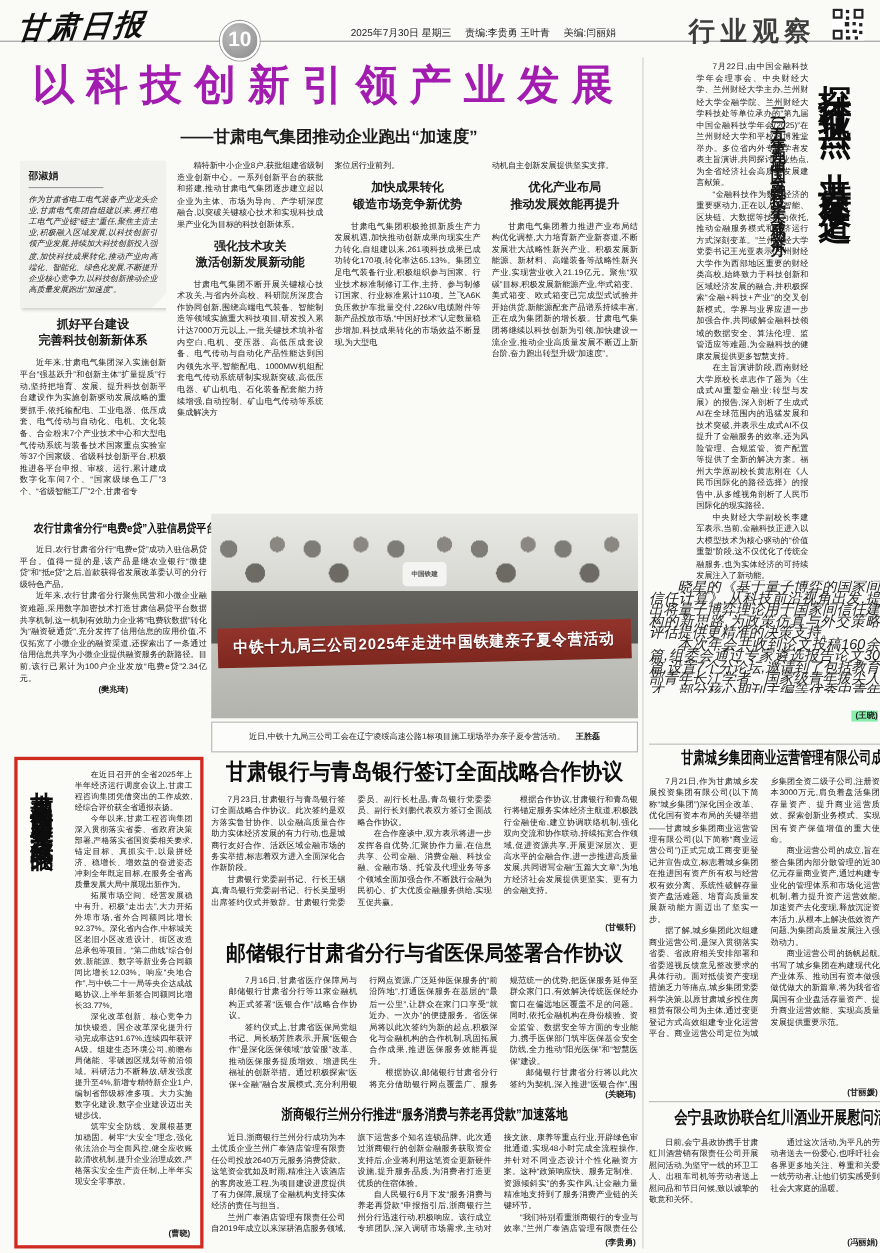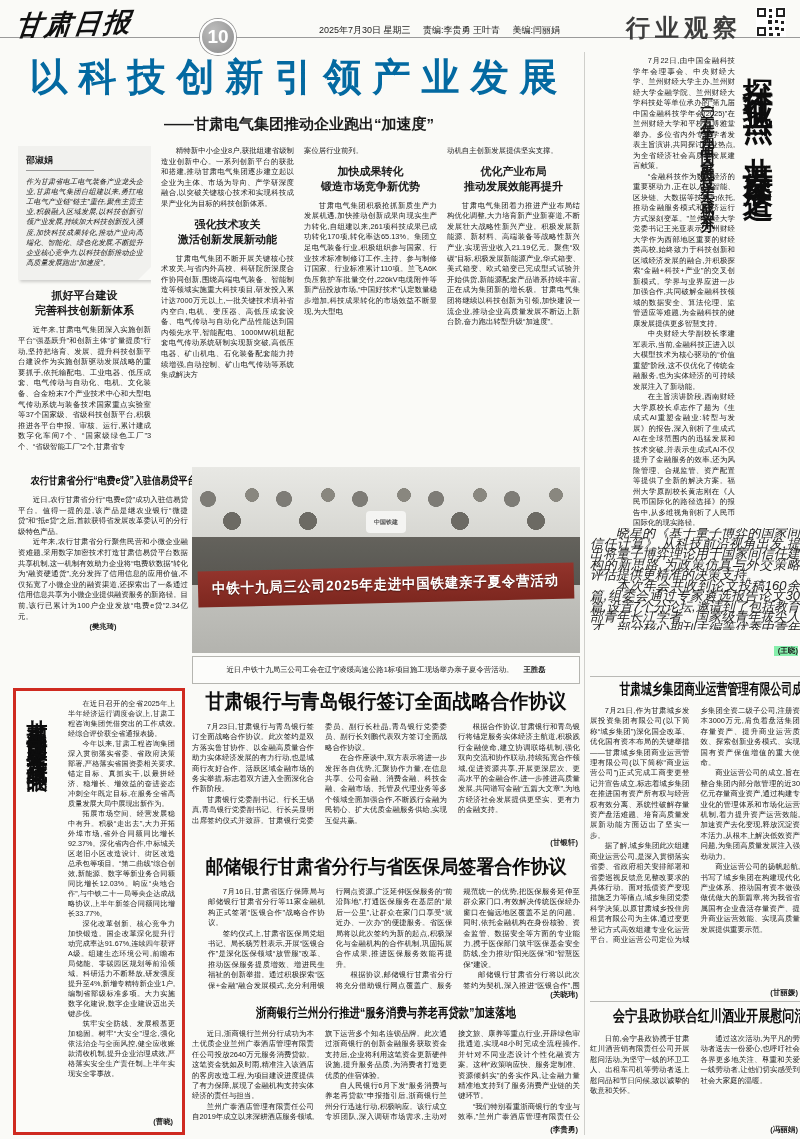--- a/index.html
+++ b/index.html
@@ -25,21 +25,21 @@
   .section-name { position:absolute; right:58px; top:12px; font-size:24px; font-weight:bold;
           color:#3d3d3d; letter-spacing:5px; }
   .qr { position:absolute; right:14px; top:7px; width:30px; height:30px; }
 
   
   .vline { position:absolute; left:584px; top:52px; width:1px; height:1083px; background:#cfcfcb; }
   .hline { position:absolute; height:1px; background:#b9b9b5; }
 
   
   #lead { position:absolute; left:18px; top:52px; width:562px; height:418px; overflow:hidden; }
-  .lead-title { text-align:center; font-size:38px; font-weight:900; letter-spacing:11px; color:#0369a1; }
+  .lead-title { text-align:center; font-size:38px; font-weight:900; letter-spacing:11px; color:#a21caf; }
   .lead-subtitle { text-align:center; font-size:15px; font-weight:bold; margin-top:12px; }
   .lead-cols { display:flex; gap:10px; margin-top:12px; height:320px; }
   .lead-col { flex:1; font-size:7.4px; line-height:10.6px; text-align:justify; overflow:hidden; }
   .lead-col p { text-indent:2em; }
   .subhead { font-size:11px; line-height:15px; font-weight:bold; text-align:center; margin:7px 0; text-indent:0 !important; }
   .intro-box { position:relative; background:#f1f1ee; box-shadow:2px 2px 3px rgba(0,0,0,.18);
                padding:9px 8px 12px; margin-bottom:8px; }
   .intro-box::after { content:""; position:absolute; right:0; bottom:0; width:0; height:0;
                border-style:solid; border-width:0 0 13px 13px; border-color:transparent transparent #fafaf7 transparent; }
   .intro-author { font-weight:bold; font-size:9px; }
@@ -202,22 +202,22 @@
 推动发展效能再提升</div>
       <p>甘肃电气集团着力推进产业布局结构优化调整,大力培育新产业新赛道,不断发展壮大战略性新兴产业。积极发展新能源、新材料、高端装备等战略性新兴产业,实现营业收入21.19亿元。聚焦“双碳”目标,积极发展新能源产业,华式箱变、美式箱变、欧式箱变已完成型式试验并开始供货,新能源配套产品谱系持续丰富,正在成为集团新的增长极。甘肃电气集团将继续以科技创新为引领,加快建设一流企业,推动企业高质量发展不断迈上新台阶,奋力跑出转型升级“加速度”。</p>
     </div>
   </div>
 </div>
 
 <div id="feature">
   <div class="f-body1">
     <p>7月22日,由中国金融科技学年会理事会、中央财经大学、兰州财经大学主办,兰州财经大学金融学院、兰州财经大学科技处等单位承办的“第九届中国金融科技学年会(2025)”在兰州财经大学和平校区博雅堂举办。多位省内外专家学者发表主旨演讲,共同探讨行业热点,为全省经济社会高质量发展建言献策。</p>
     <p>“金融科技作为数字经济的重要驱动力,正在以人工智能、区块链、大数据等技术为依托,推动金融服务模式和经济运行方式深刻变革。”兰州财经大学党委书记王光亚表示,兰州财经大学作为西部地区重要的财经类高校,始终致力于科技创新和区域经济发展的融合,并积极探索“金融+科技+产业”的交叉创新模式。学界与业界应进一步加强合作,共同破解金融科技领域的数据安全、算法伦理、监管适应等难题,为金融科技的健康发展提供更多智慧支持。</p>
+    <p>在主旨演讲阶段,西南财经大学原校长卓志作了题为《生成式AI重塑金融业:转型与发展》的报告,深入剖析了生成式AI在全球范围内的迅猛发展和技术突破,并表示生成式AI不仅提升了金融服务的效率,还为风险管理、合规监管、资产配置等提供了全新的解决方案。福州大学原副校长黄志刚在《人民币国际化的路径选择》的报告中,从多维视角剖析了人民币国际化的现实路径。</p>
     <p>中央财经大学副校长李建军表示,当前,金融科技正进入以大模型技术为核心驱动的“价值重塑”阶段,这不仅优化了传统金融服务,也为实体经济的可持续发展注入了新动能。</p>
-    <p>在主旨演讲阶段,西南财经大学原校长卓志作了题为《生成式AI重塑金融业:转型与发展》的报告,深入剖析了生成式AI在全球范围内的迅猛发展和技术突破,并表示生成式AI不仅提升了金融服务的效率,还为风险管理、合规监管、资产配置等提供了全新的解决方案。福州大学原副校长黄志刚在《人民币国际化的路径选择》的报告中,从多维视角剖析了人民币国际化的现实路径。</p>
   </div>
   <div class="f-subtitle">二〇二五年第九届中国金融科技学年会成功举办</div>
   <div class="f-title">探讨行业热点　共谋发展之道</div>
   <div class="f-body2">
     <p>晓星的《基于量子博弈的国家间信任计算》,从科技前沿视角出发,提出将量子博弈理论用于国家间信任建构的新思路,为政策仿真与外交策略评估提供更精准的决策支持。</p>
     <p>本次年会共收到论文投稿160余篇,组委会通过专家遴选报告论文30篇,设置7个分论坛,邀请到了包括教育部青年长江学者、国家级青年拔尖人才、部分核心期刊主编等优秀中青年学者担任分论坛的点评人。与会学者就金融科技与银行管理、资产定价、金融政策、金融稳定、普惠金融、公司金融、劳动经济七个方面的内容进行了深入研讨。</p>
     <p>中国金融科技学年会是由国内多所高校联合发起的高水平学术盛会。兰州财经大学作为本届年会的承办单位,充分发挥其财经学科优势,积极搭建产学研合作平台,不断探索“金融+科技+产业”的融合模式,为区域经济发展和金融科技生态建设提供了有力支持。</p>
   </div>
   <div class="f-byline">(王晓)</div>
 </div>

